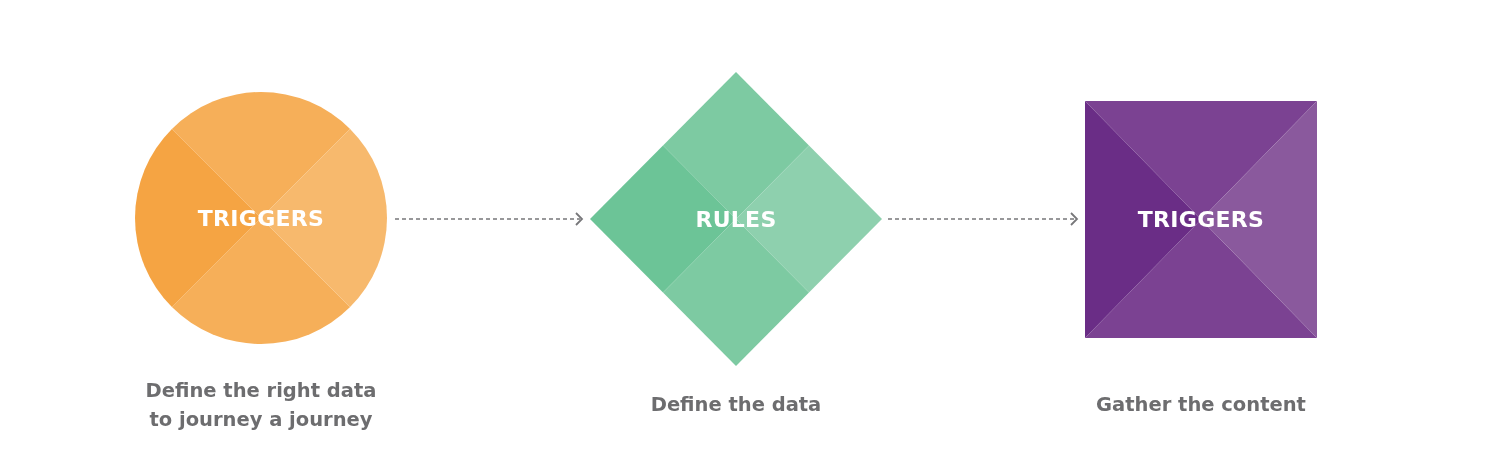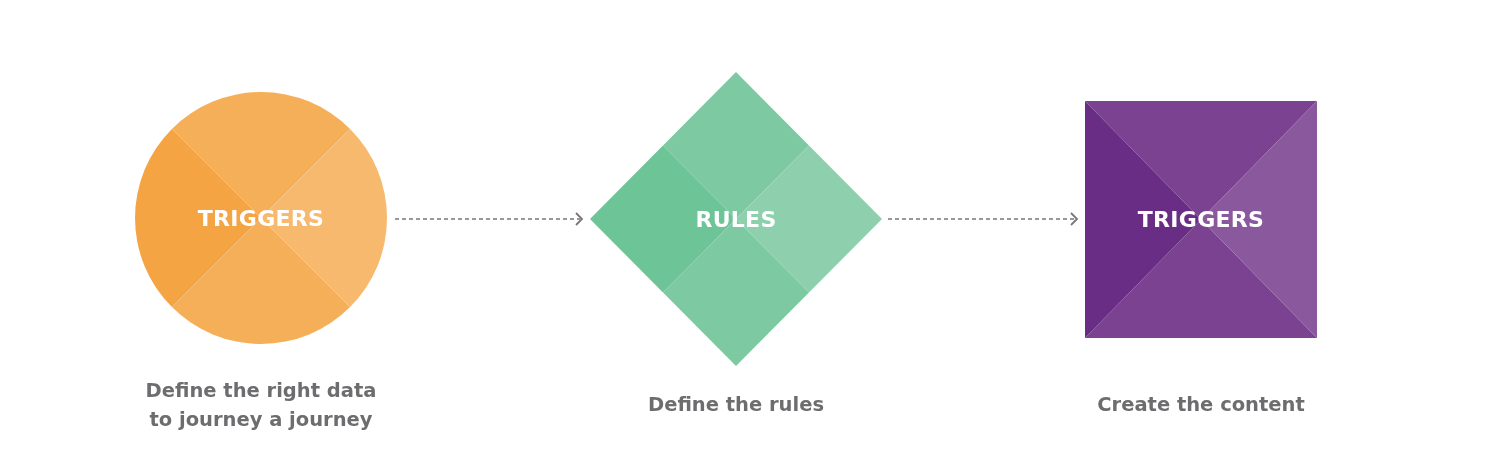--- a/index.html
+++ b/index.html
@@ -106,18 +106,18 @@
   </svg>
   <div class="shape-label">TRIGGERS</div>
 </div>
 
 <div class="caption" style="left:111px; top:376px; width:300px;">
   <div>Define the right data</div>
   <div>to journey a journey</div>
 </div>
 
 <div class="caption" style="left:586px; top:390px; width:300px;">
-  <div>Define the rules</div>
+  <div>Define the data</div>
 </div>
 
 <div class="caption" style="left:1051px; top:390px; width:300px;">
-  <div>Create the content</div>
+  <div>Gather the content</div>
 </div>
 
 </body></html>

